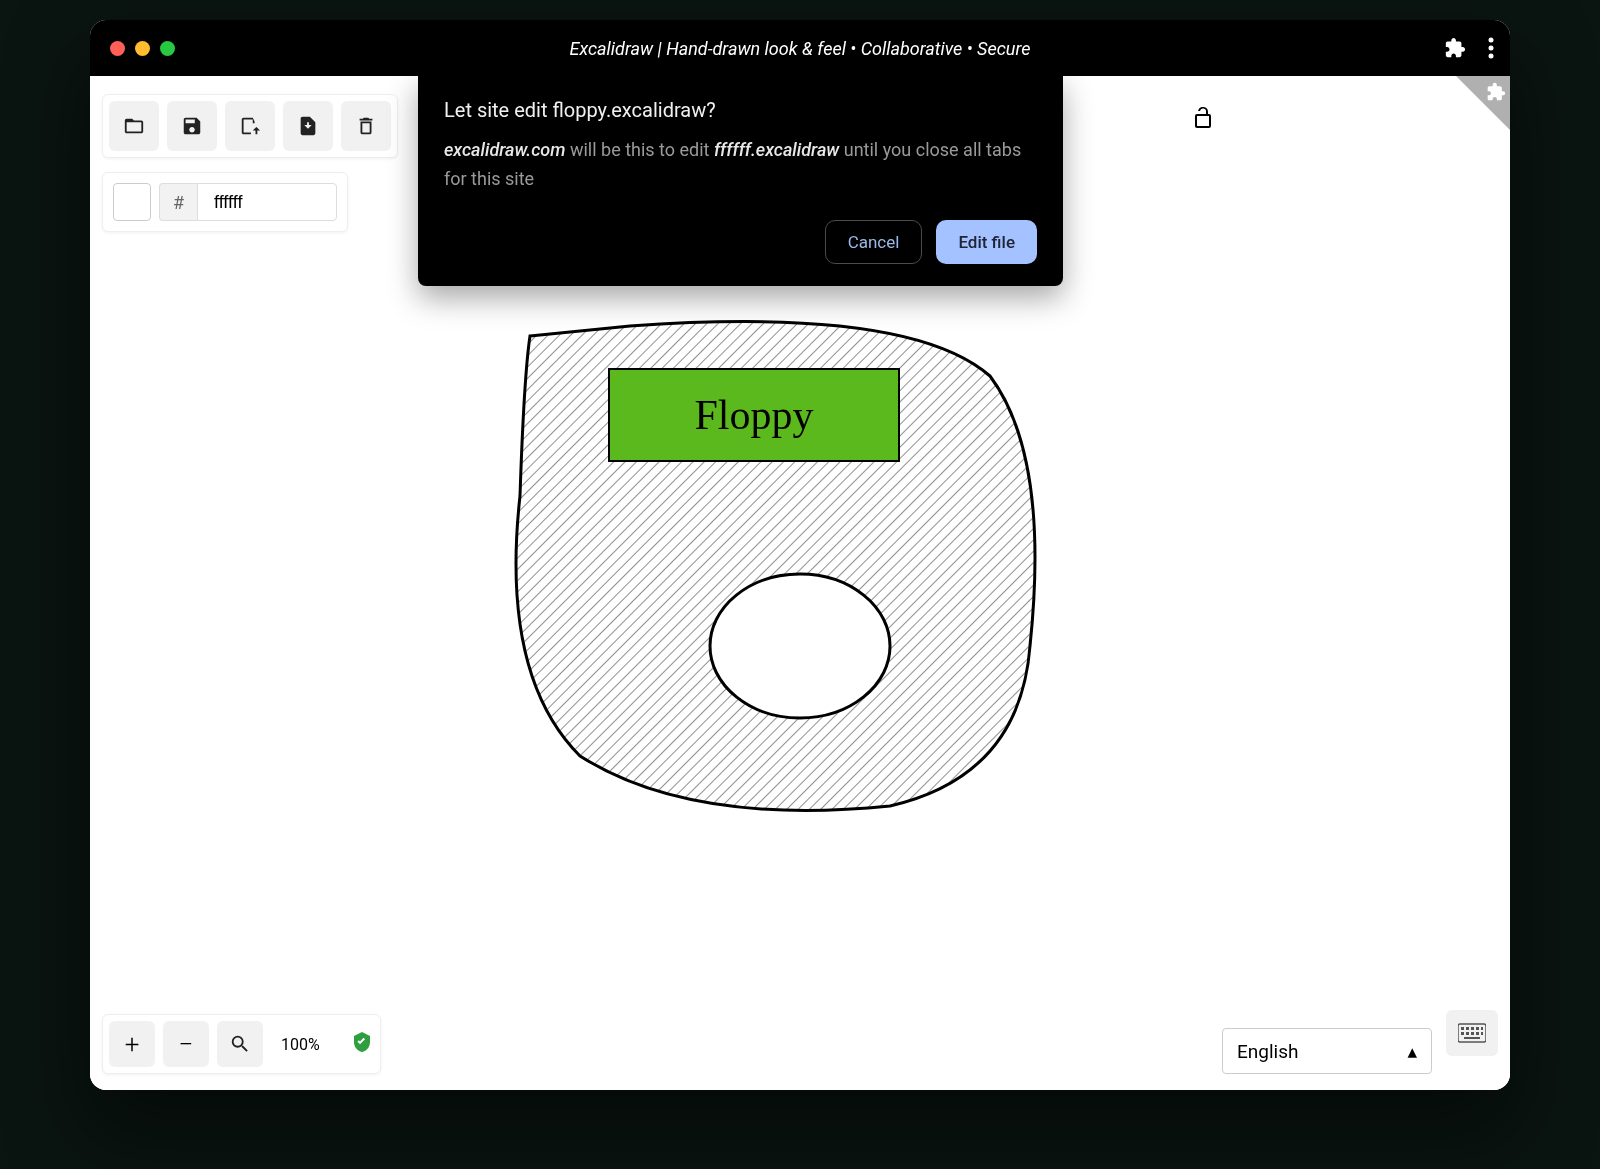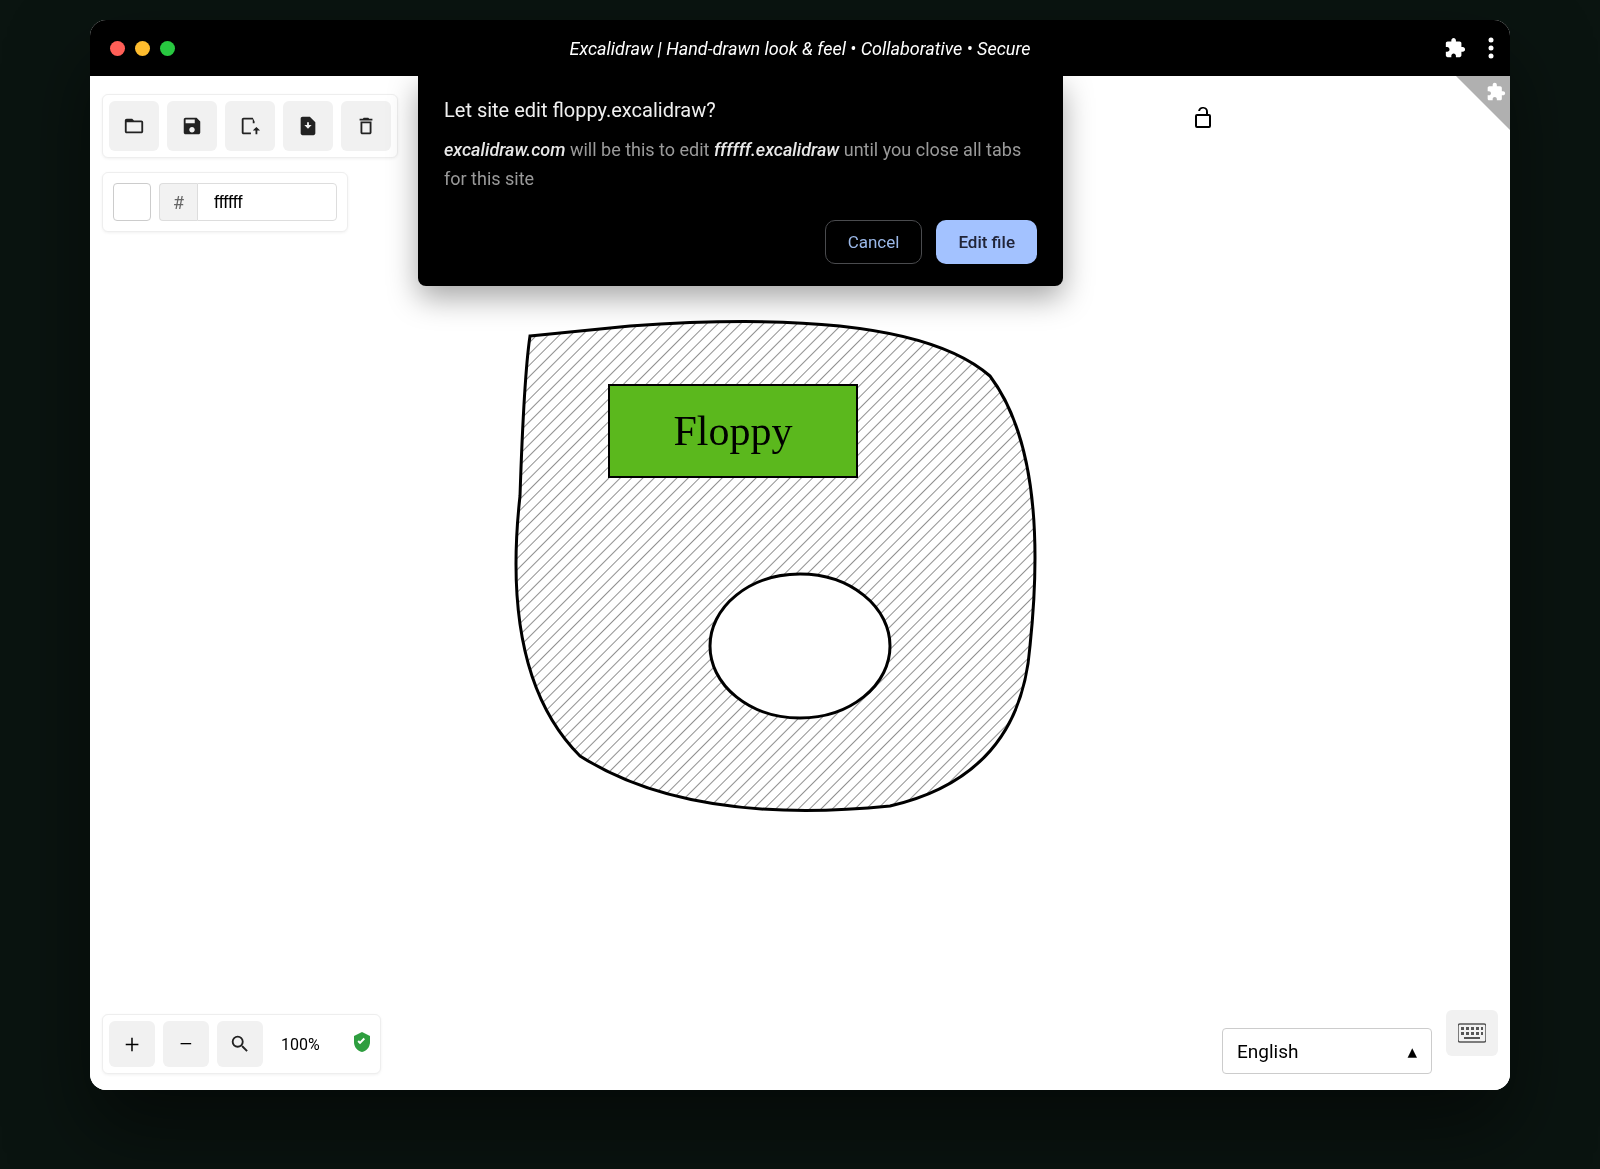--- a/index.html
+++ b/index.html
@@ -123,21 +123,21 @@
     display: flex; align-items: center;
   }
   .perm-btn.cancel { background: transparent; border: 1px solid #4a4b4e; color: #9bb8e8; }
   .perm-btn.primary { background: #a3c2ff; border: none; color: #202438; font-weight: 500; }
   
   .canvas-area { position: absolute; top: 200px; left: 380px; width: 640px; height: 560px; }
   .floppy-body {
     position: absolute; top: 40px; left: 40px; width: 530px; height: 500px;
   }
   .label-box {
-    position: absolute; top: 108px; left: 138px; width: 250px; height: 94px;
+    position: absolute; top: 92px; left: 138px; width: 292px; height: 94px;
     background: #5bb81d; border: 2.5px solid #000;
     display: flex; align-items: center; justify-content: center;
     font-size: 42px; font-weight: 500; font-family: "Comic Sans MS", "Segoe Script", cursive;
     color: #000;
   }
   
   .bottom-left {
     position: absolute; bottom: 16px; left: 12px;
     display: flex; align-items: center; gap: 8px;
     background: #fff; padding: 6px; border-radius: 6px;

